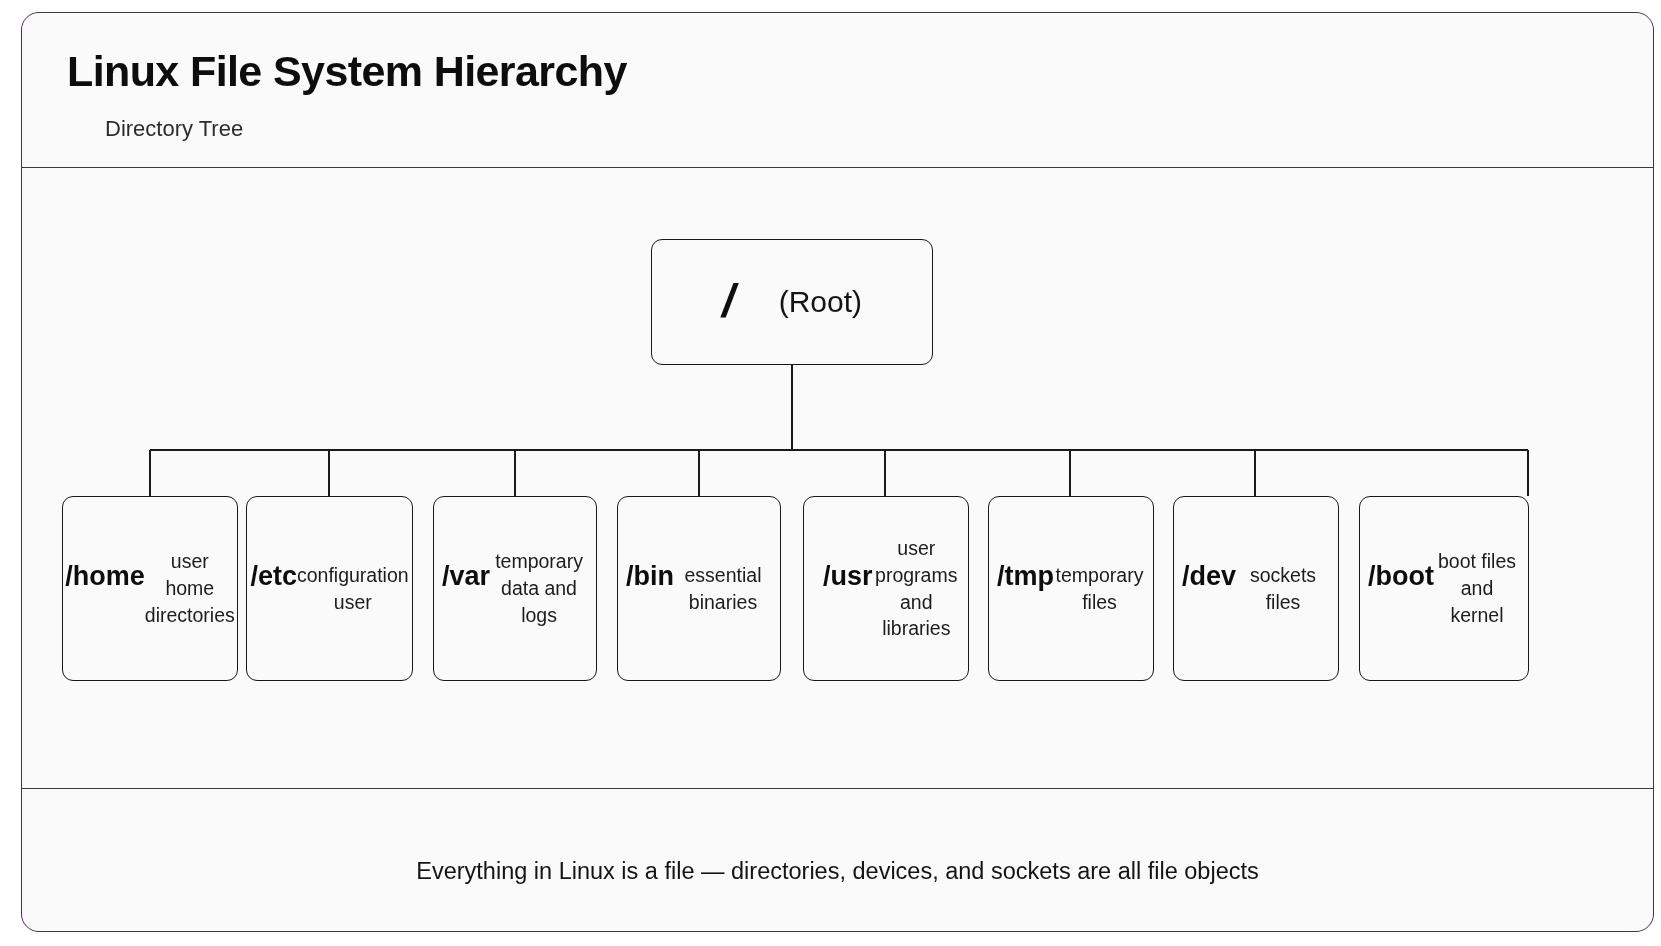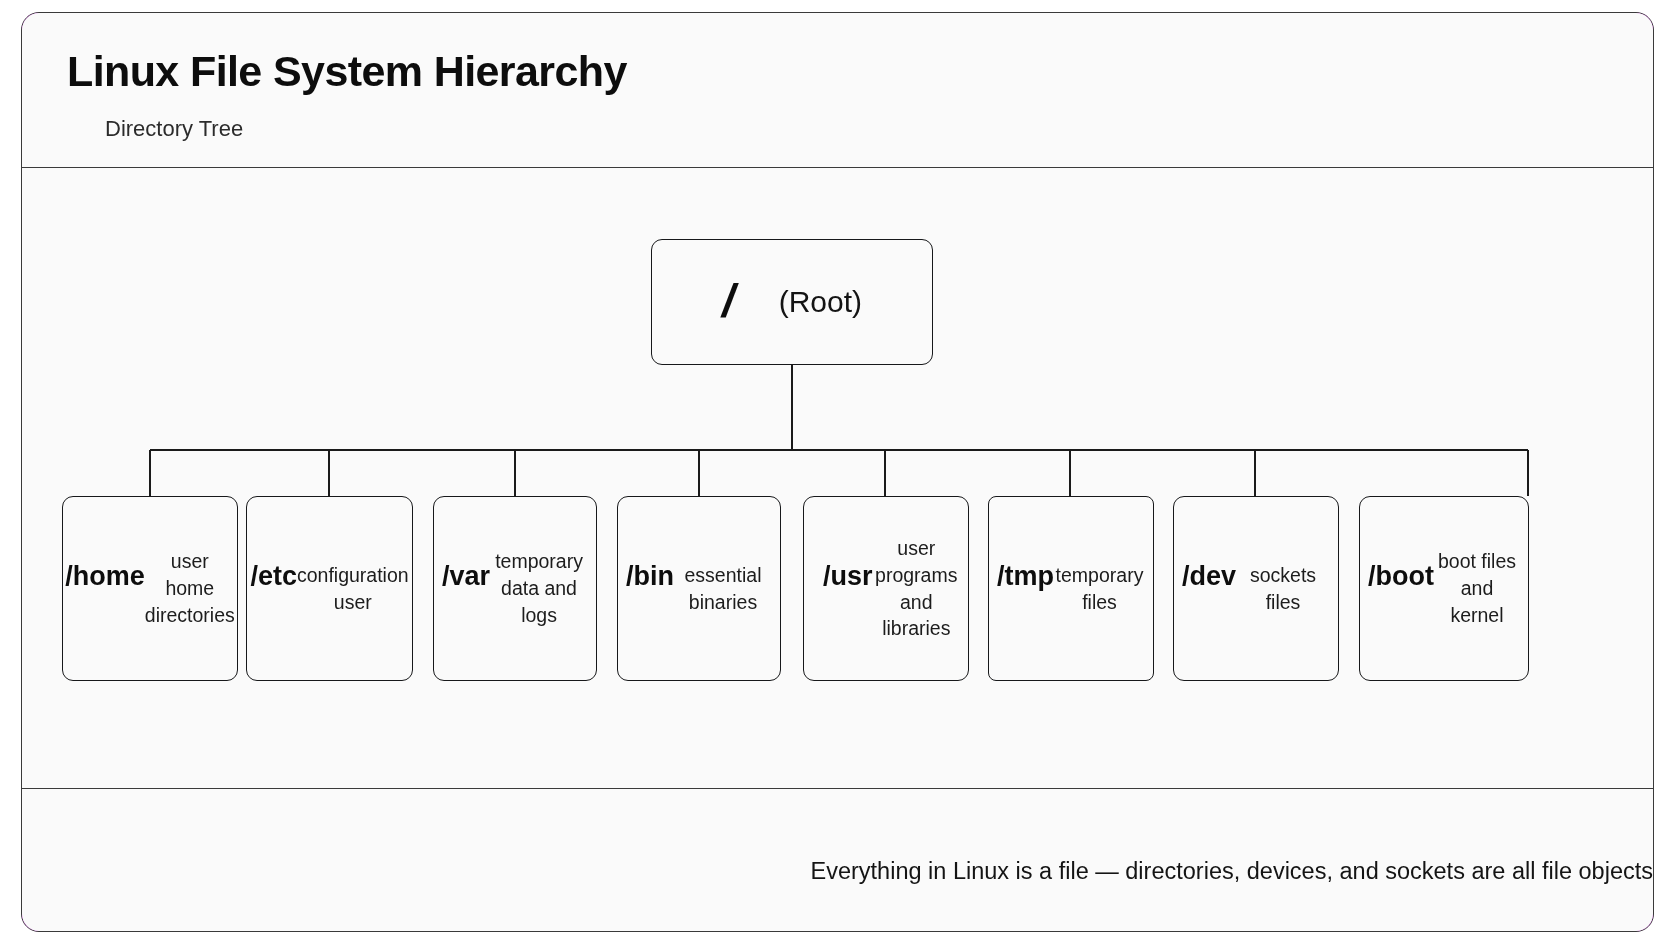--- a/index.html
+++ b/index.html
@@ -154,21 +154,21 @@
     position: absolute;
     left: 0;
     top: 775px;
     width: 100%;
     height: 143px;
     box-sizing: border-box;
     border-top: 1.6px solid #3a3a3a;
     background: #fafafa;
     display: flex;
     align-items: center;
-    justify-content: flex-end;
+    justify-content: center;
   }
   .footer-text {
     font-size: 23.5px;
     font-weight: 400;
     color: #141414;
     text-align: center;
     white-space: nowrap;
     transform: translateY(11px);
   }
 </style>
@@ -226,21 +226,21 @@
       <div class="node child-node" style="left:595px; width:164px;">
         <span class="child-name">/bin</span>
         <span class="child-desc">essential binaries</span>
       </div>
 
       <div class="node child-node" style="left:781px; width:166px;padding-left:19px;">
         <span class="child-name">/usr</span>
         <span class="child-desc">user programs and libraries</span>
       </div>
 
-      <div class="node child-node" style="left:966px; width:166px;border-radius:8px;">
+      <div class="node child-node" style="left:966px; width:166px;">
         <span class="child-name">/tmp</span>
         <span class="child-desc">temporary files</span>
       </div>
 
       <div class="node child-node" style="left:1151px; width:166px;">
         <span class="child-name">/dev</span>
         <span class="child-desc">sockets files</span>
       </div>
 
       <div class="node child-node" style="left:1337px; width:170px;">

